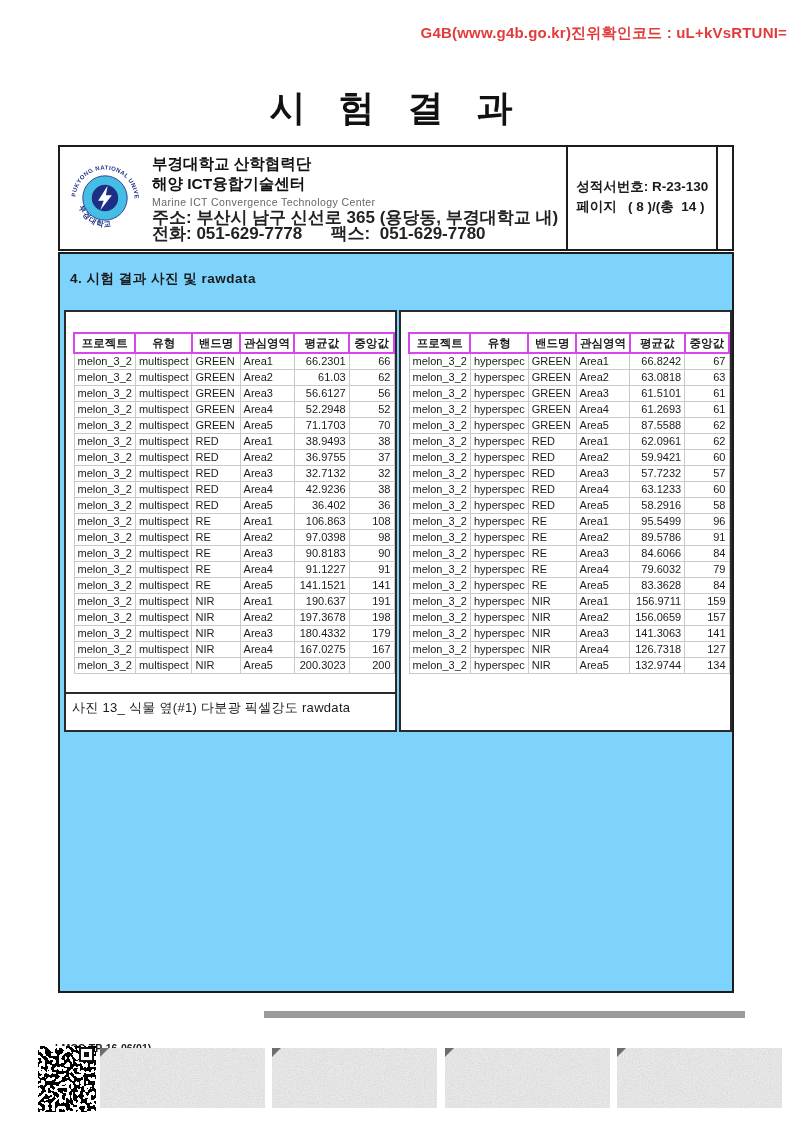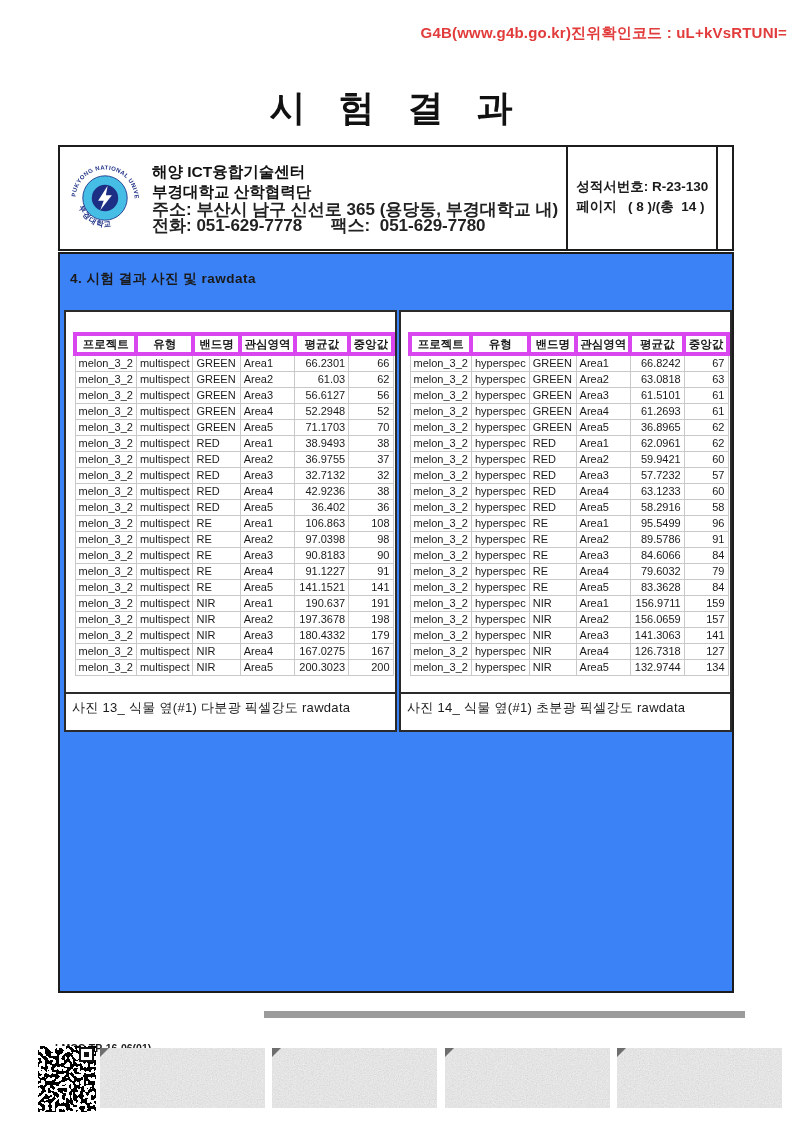--- a/index.html
+++ b/index.html
@@ -17,30 +17,30 @@
   .hb-left { flex:1; display:flex; align-items:center; padding:6px 8px; gap:10px; }
   .hb-mid  { width:174px; border-left:2px solid #1c1c1c; padding:30px 8px 0 8px; }
   .hb-right{ width:128px; border-left:2px solid #1c1c1c; }
   .org-kr  { font-size:15.5px; font-weight:bold; line-height:20px; color:#111; }
   .org-en  { font-size:10.5px; color:#666; line-height:15px; letter-spacing:0.4px; margin-top:1px; }
   .org-addr, .org-tel { font-size:17px; font-weight:bold; line-height:16px; color:#222; white-space:pre; }
   .report-line, .page-line { font-size:13.5px; font-weight:bold; line-height:20px; white-space:pre; }
   .logo-svg { width:74px; height:74px; flex:0 0 74px; }
 
   .main-box { position:absolute; left:58px; top:252px; width:676px; height:741px;
-              border:2px solid #1c1c1c; background:#3b82f6; }
+              border:2px solid #1c1c1c; background:#7dd3fc; }
   .section-title { position:absolute; left:10px; top:16px; font-size:13.5px; font-weight:bold;
                    letter-spacing:0.5px; }
 
   .panel { position:absolute; top:56px; height:422px; border:2px solid #2a2a2a; background:#fff; }
   .panel-left  { left:4px;  width:333px; }
   .panel-right { left:339px; width:333px; }
 
   table.data { border-collapse:collapse; margin:20px 0 0 7px; table-layout:fixed; }
-  table.data th { border:4px solid #d946ef; font-size:11.5px; font-weight:bold; height:20px;
+  table.data th { border:2px solid #d946ef; font-size:11.5px; font-weight:bold; height:20px;
                   text-align:center; padding:0 2px; background:#fff; white-space:nowrap; overflow:hidden; }
   table.data td { border:1px solid #c9c9c9; font-size:11px; height:16px; line-height:15px;
                   padding:0 3px; white-space:nowrap; overflow:hidden; }
   table.data td.txt { text-align:left; }
   table.data td.num { text-align:right; }
 
   .caption { position:absolute; bottom:0; left:0; right:0; height:38px; border-top:2px solid #2a2a2a;
              line-height:28px; padding-left:6px; font-size:13px; letter-spacing:0.3px; white-space:pre; }
 
   .doc-code { position:absolute; left:55px; top:1042px; font-size:10.5px; font-weight:bold; }
@@ -96,22 +96,23 @@
       </text>
       <circle cx="35" cy="35" r="21" fill="#45bde4"></circle>
       <circle cx="35" cy="35" r="21" fill="none" stroke="#1c2f85" stroke-width="0.8"></circle>
       <circle cx="35" cy="35" r="12.5" fill="#1c2f85"></circle>
       <path d="M37.5 23.5 L28.5 37.5 L33.8 37.5 L30.5 46.5 L41.5 32.5 L35.8 32.5 Z" fill="#ffffff"></path>
       <text font-size="7" fill="#1c2f85" font-weight="bold" letter-spacing="1">
         <textPath href="#arcBot" startOffset="6">부경대학교</textPath>
       </text>
     </svg>
     <div>
+      <div class="org-kr">부경대학교 산학협력단</div>
       <div class="org-kr">해양 ICT융합기술센터</div>
-      <div class="org-kr">부경대학교 산학협력단</div>
+      <div class="org-en">Marine ICT Convergence Technology Center</div>
       <div class="org-addr">주소: 부산시 남구 신선로 365 (용당동, 부경대학교 내)</div>
       <div class="org-tel">전화: 051-629-7778      팩스:  051-629-7780</div>
     </div>
   </div>
   <div class="hb-mid">
     <div class="report-line">성적서번호: R-23-130</div>
     <div class="page-line">페이지   ( 8 )/(총  14 )</div>
   </div>
   <div class="hb-right"></div>
 </div>
@@ -356,21 +357,21 @@
             <td class="txt">GREEN</td>
             <td class="txt">Area4</td>
             <td class="num">61.2693</td>
             <td class="num">61</td>
           </tr>
           <tr>
             <td class="txt">melon_3_2</td>
             <td class="txt">hyperspec</td>
             <td class="txt">GREEN</td>
             <td class="txt">Area5</td>
-            <td class="num">36.8965</td>
+            <td class="num">87.5588</td>
             <td class="num">62</td>
           </tr>
           <tr>
             <td class="txt">melon_3_2</td>
             <td class="txt">hyperspec</td>
             <td class="txt">RED</td>
             <td class="txt">Area1</td>
             <td class="num">62.0961</td>
             <td class="num">62</td>
           </tr>
@@ -481,21 +482,20 @@
           <tr>
             <td class="txt">melon_3_2</td>
             <td class="txt">hyperspec</td>
             <td class="txt">NIR</td>
             <td class="txt">Area5</td>
             <td class="num">132.9744</td>
             <td class="num">134</td>
           </tr>
         </tbody>
       </table>
-    <div class="caption">사진 14_ 식물 옆(#1) 초분광 픽셀강도 rawdata</div>
   </div>
 </div>
 
 <div class="doc-code">LMCC-TP-16-06(01)</div>
 <div class="gray-bar" style="background: rgb(155, 155, 155);"></div>
 
 <svg class="qr" viewBox="0 0 58 66">
   <rect x="0" y="0" width="58" height="66" fill="#ffffff"></rect>
   <rect x="0" y="0" width="58" height="66" filter="url(#qrF)"></rect>
   <rect x="42" y="2" width="13" height="13" fill="#ffffff" stroke="#111" stroke-width="2"></rect>

